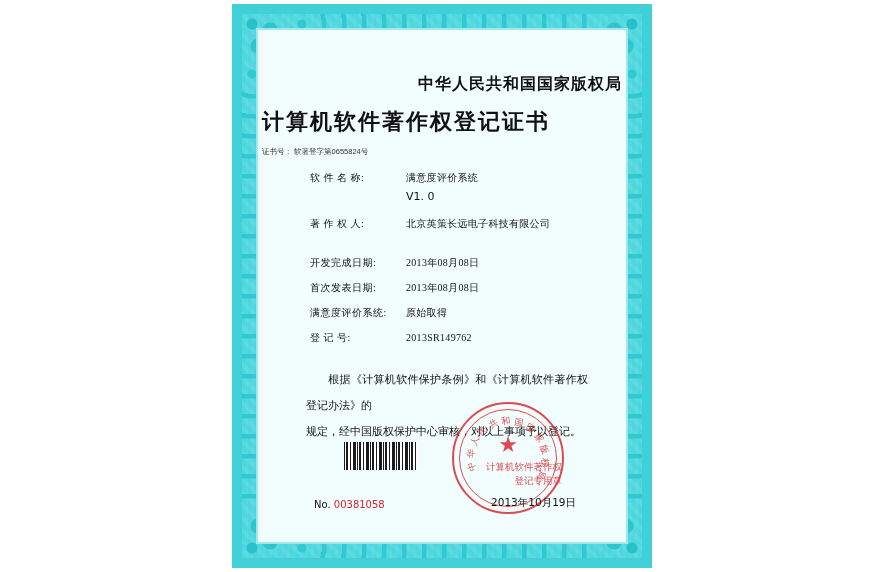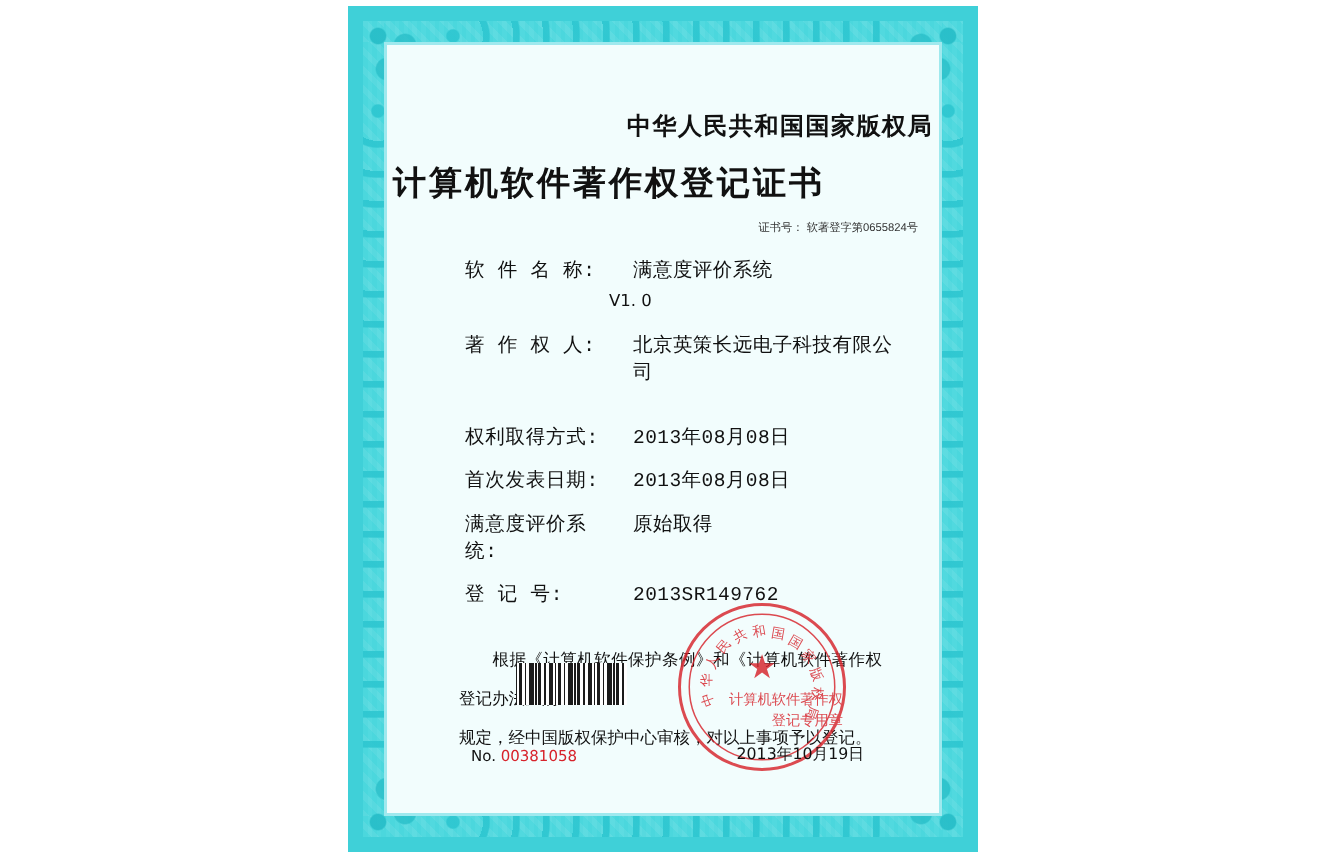--- a/index.html
+++ b/index.html
@@ -101,40 +101,38 @@
   .title-2 {
     text-align: left;
     font-family: "DejaVu Serif", serif;
     font-size: 22px;
     letter-spacing: 2px;
     font-weight: bold;
     color: #111;
     margin-top: 12px;
   }
   .cert-no {
-    text-align: right;
     font-size: 7.5px;
     color: #333;
     margin-top: 10px;
     padding-right: 10px;
     letter-spacing: 0px;
   }
 
   .fields {
     margin-top: 14px;
     padding-left: 48px;
     padding-right: 16px;
   }
   .field-row {
     display: flex;
     align-items: baseline;
     margin-bottom: 11px;
-    font-size: 13px;
-    font-family: Liberation Mono, monospace;
-    gap: 16px;
+    font-size: 10px;
+    font-family: Liberation Serif, serif;
   }
   .field-label {
     width: 96px;
     flex: 0 0 96px;
     color: #111;
     letter-spacing: 0.5px;
   }
   .field-value {
     color: #111;
     letter-spacing: 0.3px;
@@ -277,21 +275,21 @@
       <div class="gap"></div>
 
       <div class="field-row">
         <div class="field-label">著 作 权 人:</div>
         <div class="field-value">北京英策长远电子科技有限公司</div>
       </div>
 
       <div class="gap"></div>
 
       <div class="field-row">
-        <div class="field-label">权利取得方式:</div>
+        <div class="field-label">开发完成日期:</div>
         <div class="field-value">2013年08月08日</div>
       </div>
 
       <div class="field-row">
         <div class="field-label">首次发表日期:</div>
         <div class="field-value">2013年08月08日</div>
       </div>
 
       <div class="field-row">
         <div class="field-label">满意度评价系统:</div>

